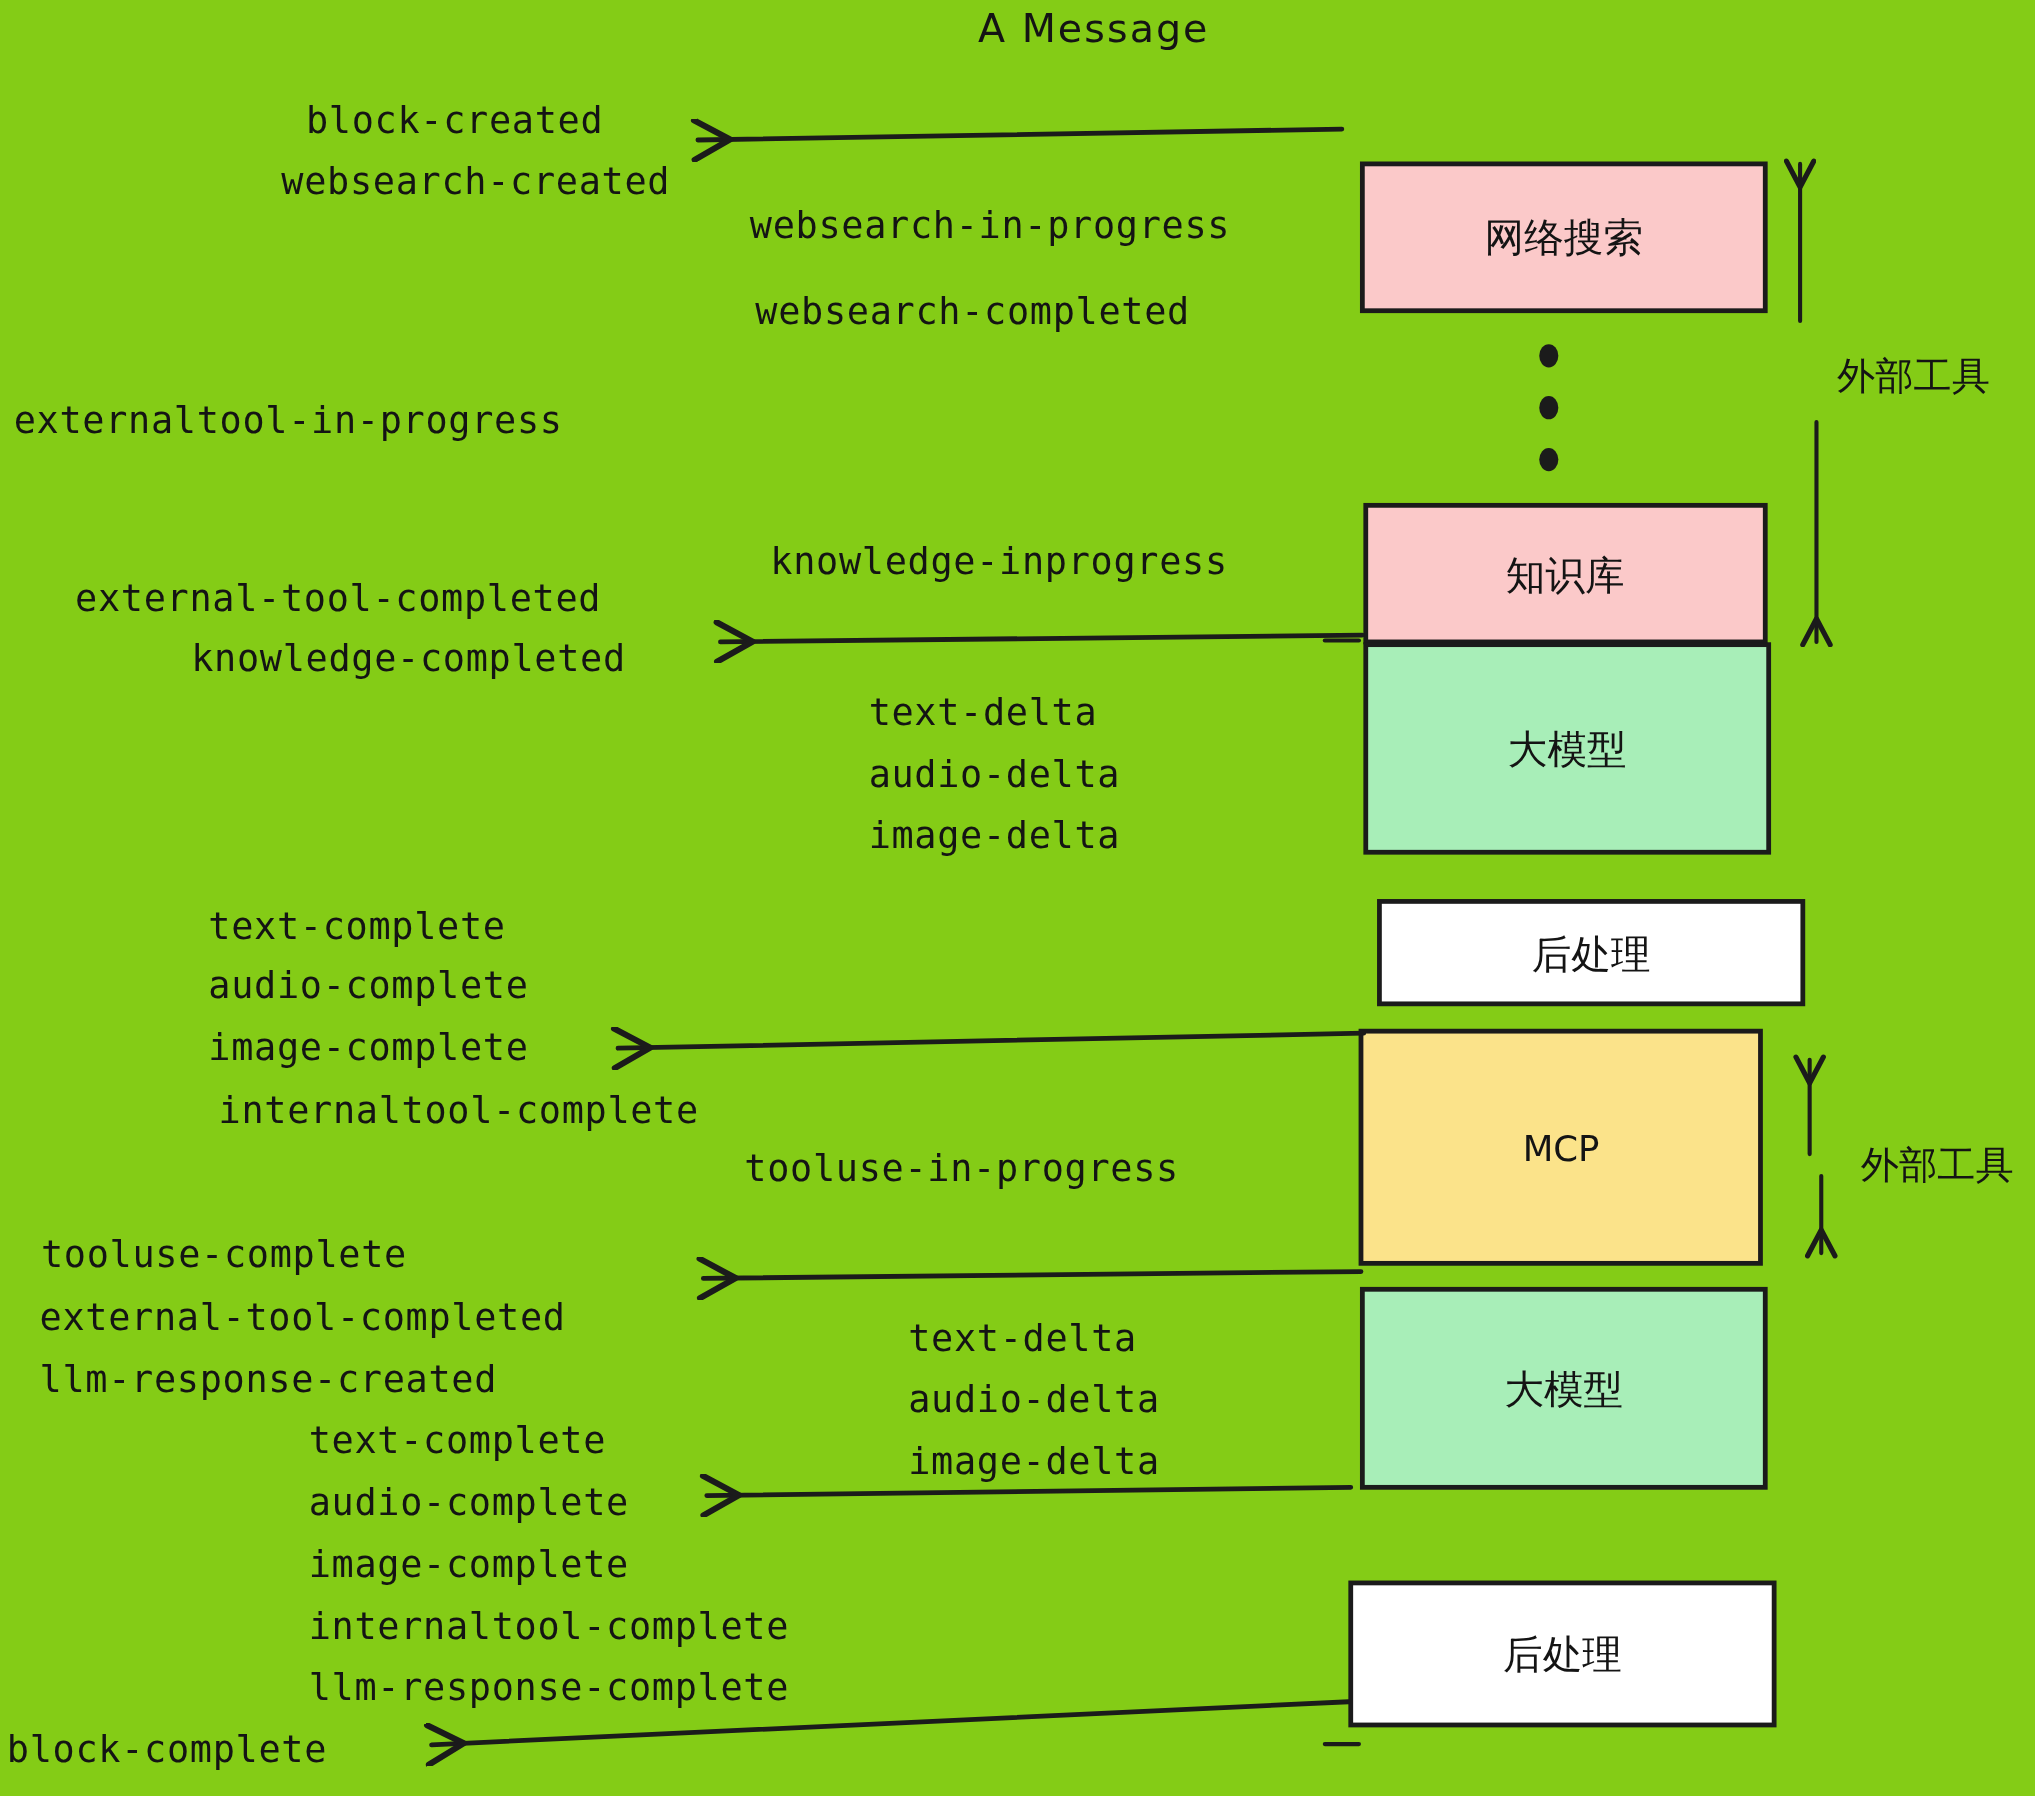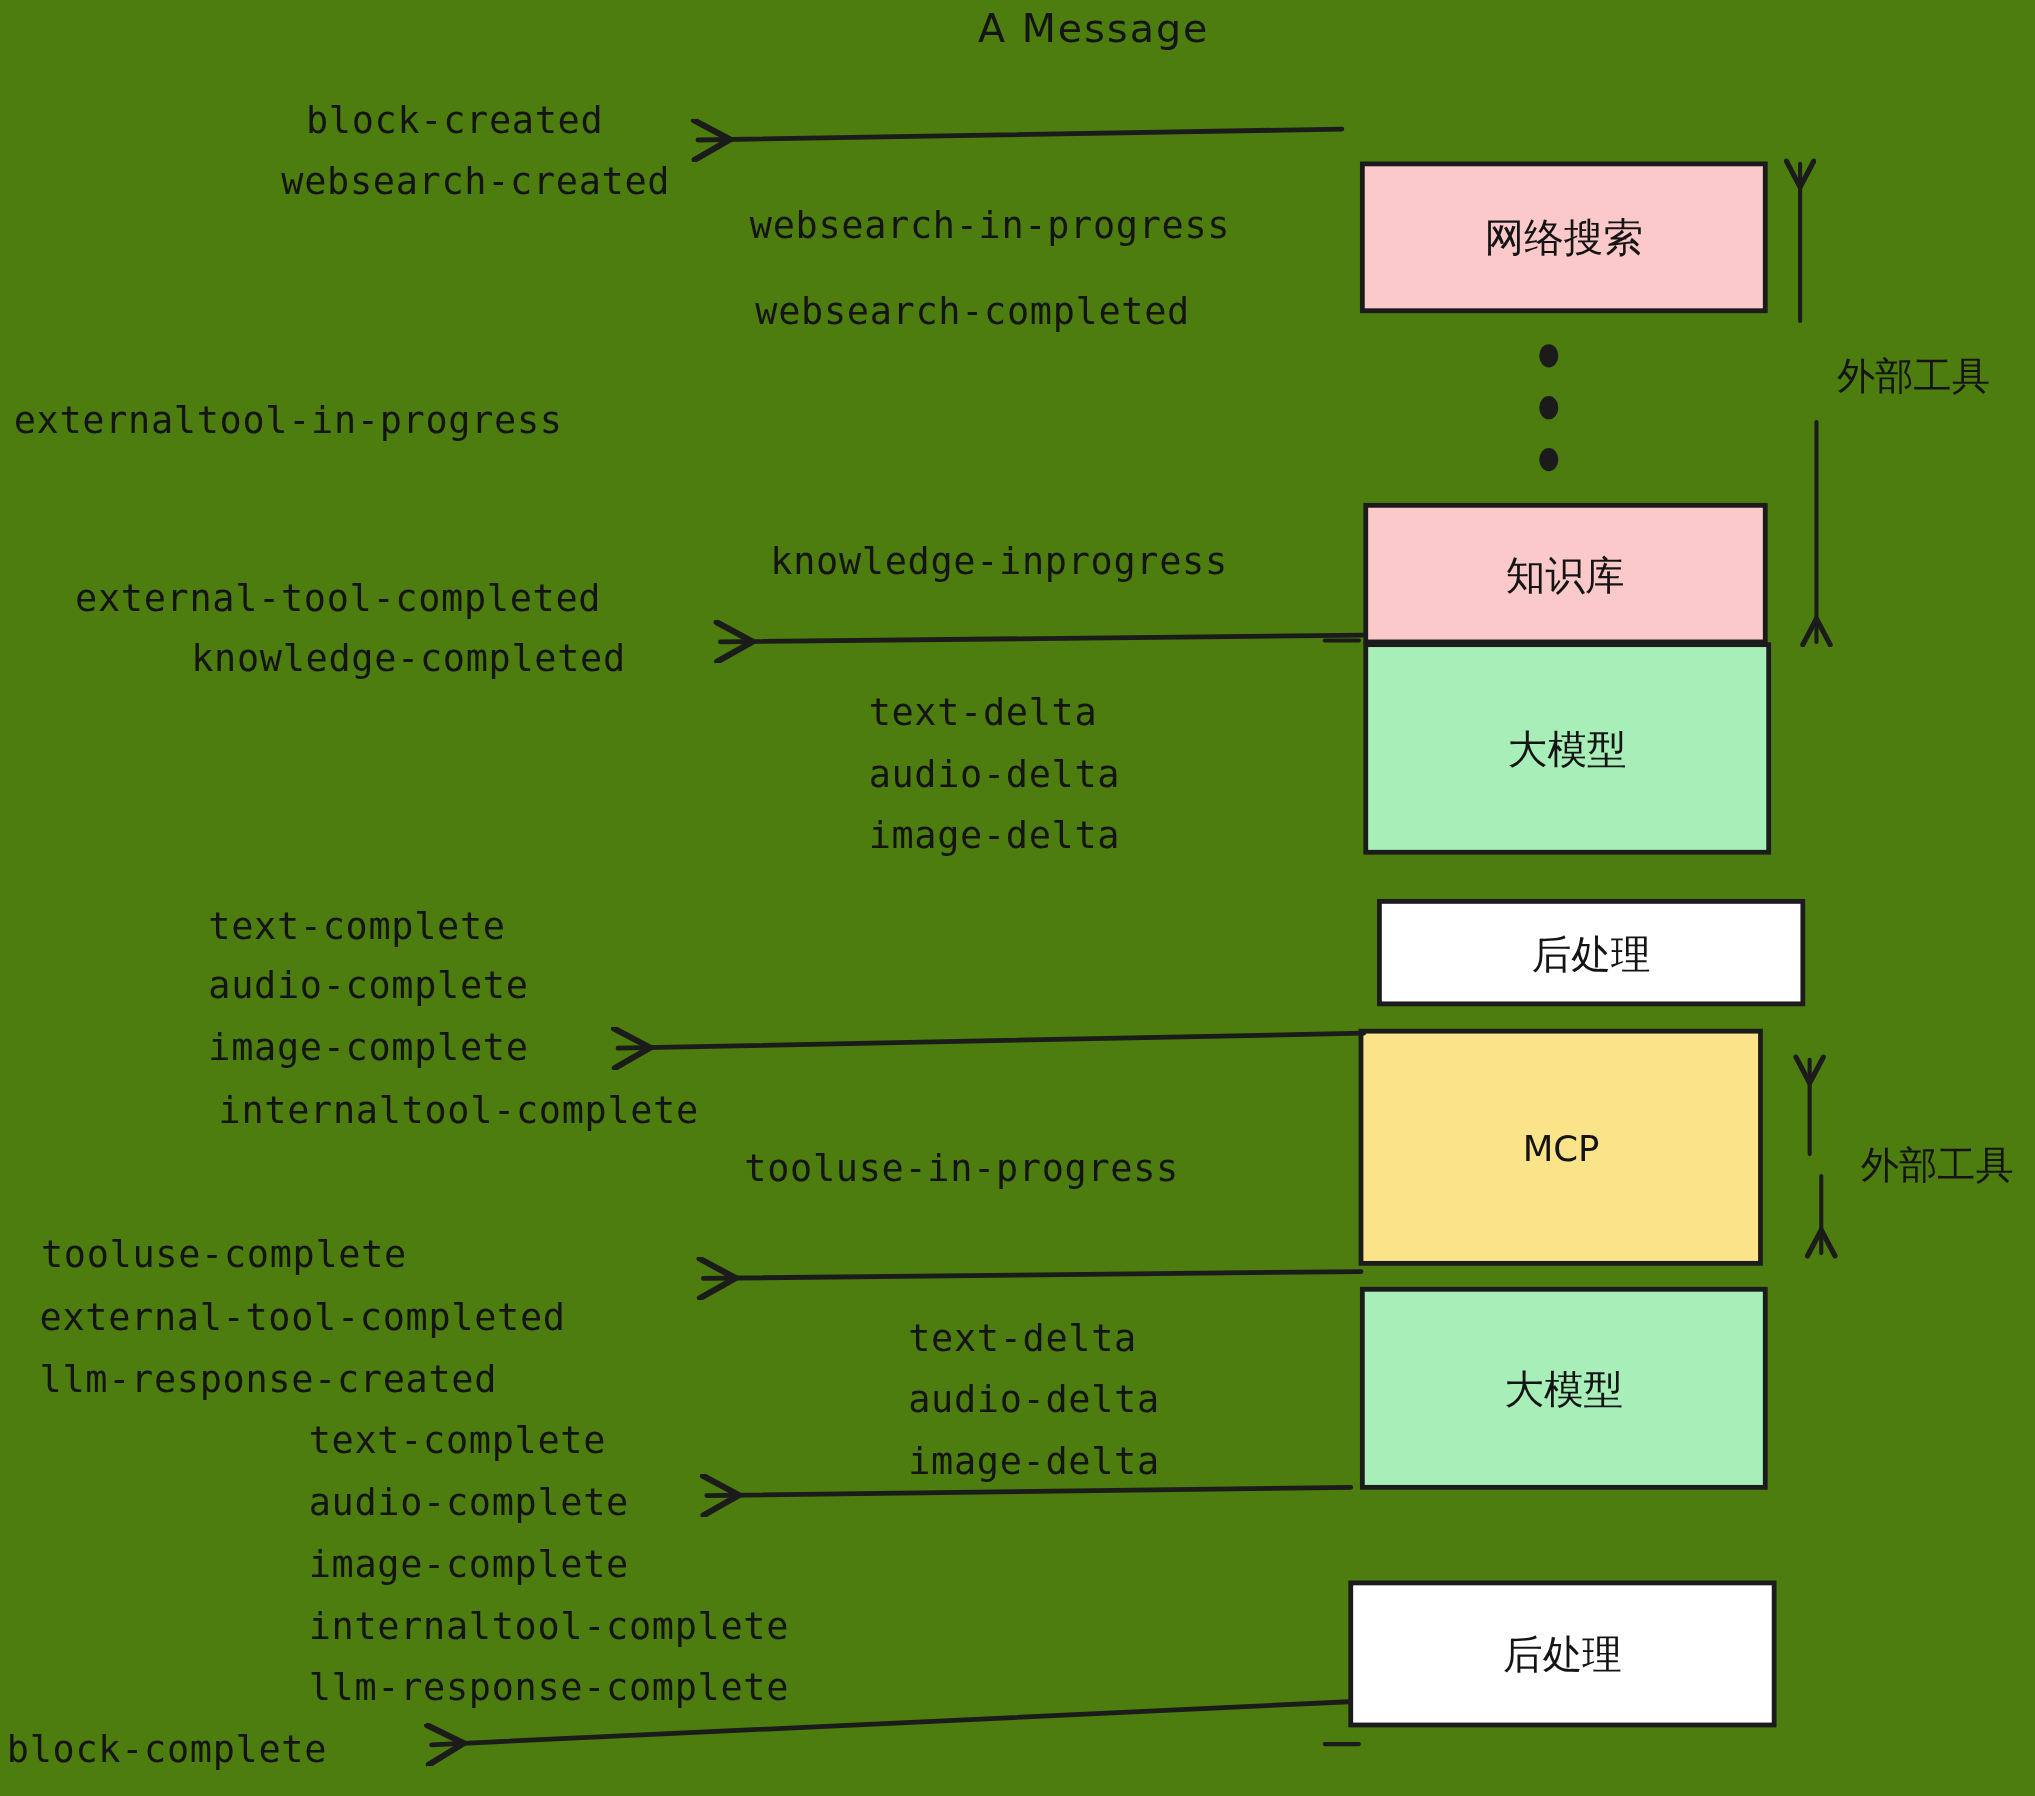--- a/index.html
+++ b/index.html
@@ -10,21 +10,21 @@
   body {
     width: 2035px;
     height: 1796px;
     overflow: hidden;
     font-family: "DejaVu Sans", sans-serif;
   }
   #canvas {
     position: relative;
     width: 2035px;
     height: 1796px;
-    background: #4d7c0f;
+    background: #84cc16;
   }
   svg.layer {
     position: absolute;
     top: 0; left: 0;
     width: 2035px;
     height: 1796px;
     overflow: visible;
   }
   .evt {
     font-family: "DejaVu Sans Mono", "Liberation Mono", monospace;

